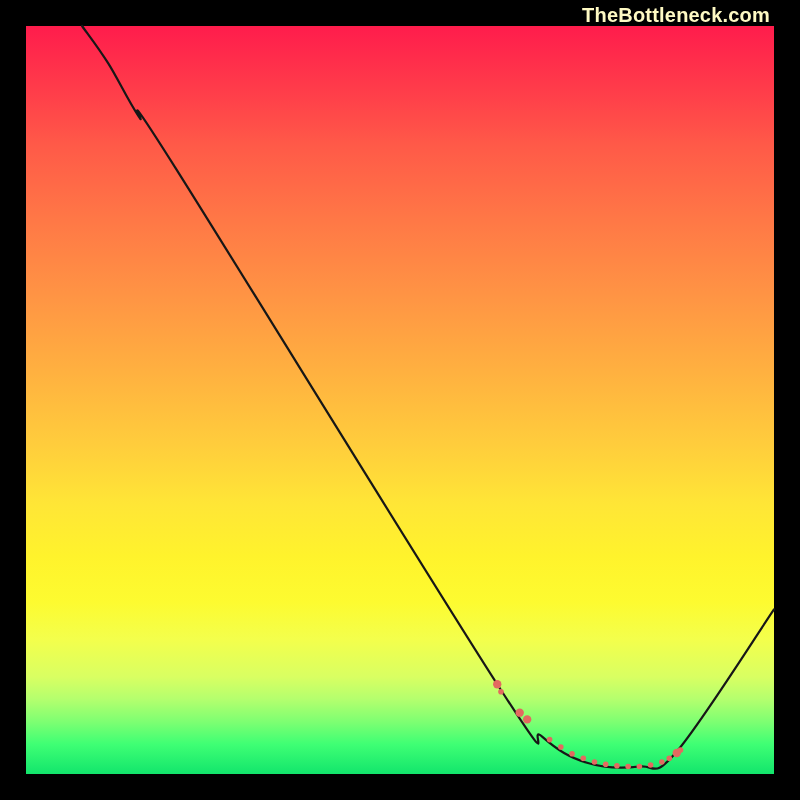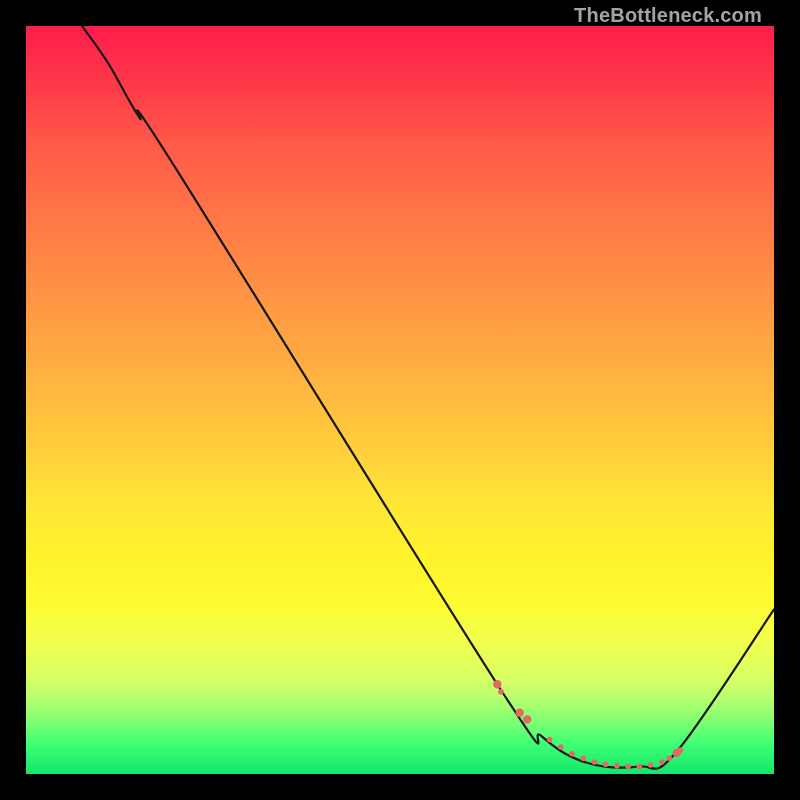--- a/index.html
+++ b/index.html
@@ -41,22 +41,22 @@
       #d9ff62 87%,
       #b4ff6e 90%,
       #7eff72 93%,
       #3fff74 96%,
       #12e56c 100%
     );
   }
   .attribution {
     position: absolute;
     top: 4px;
-    right: 38px;
-    color: #a3a3a3;
+    right: 30px;
+    color: #fef9c3;
     font-size: 20px;
     font-weight: 600;
     letter-spacing: 0.2px;
     margin-left: 36px;
   }
   svg.curve {
     position: absolute;
     left: 0;
     top: 0;
     width: 748px;

